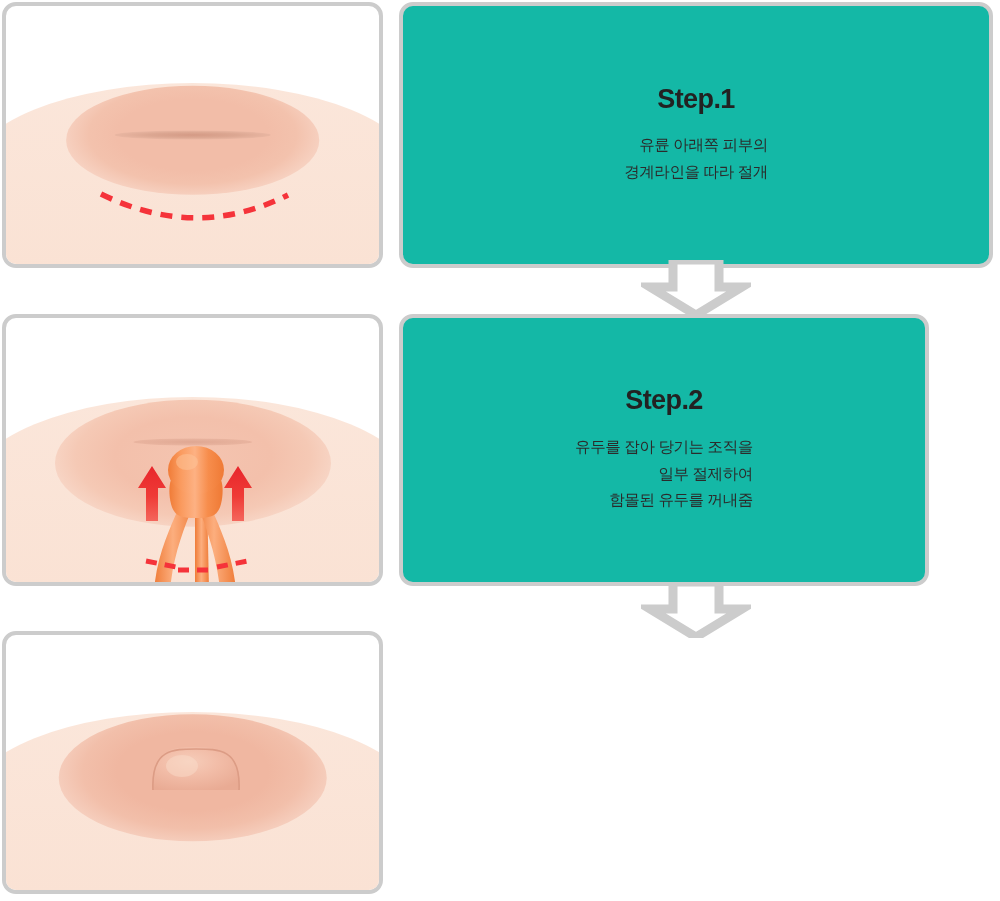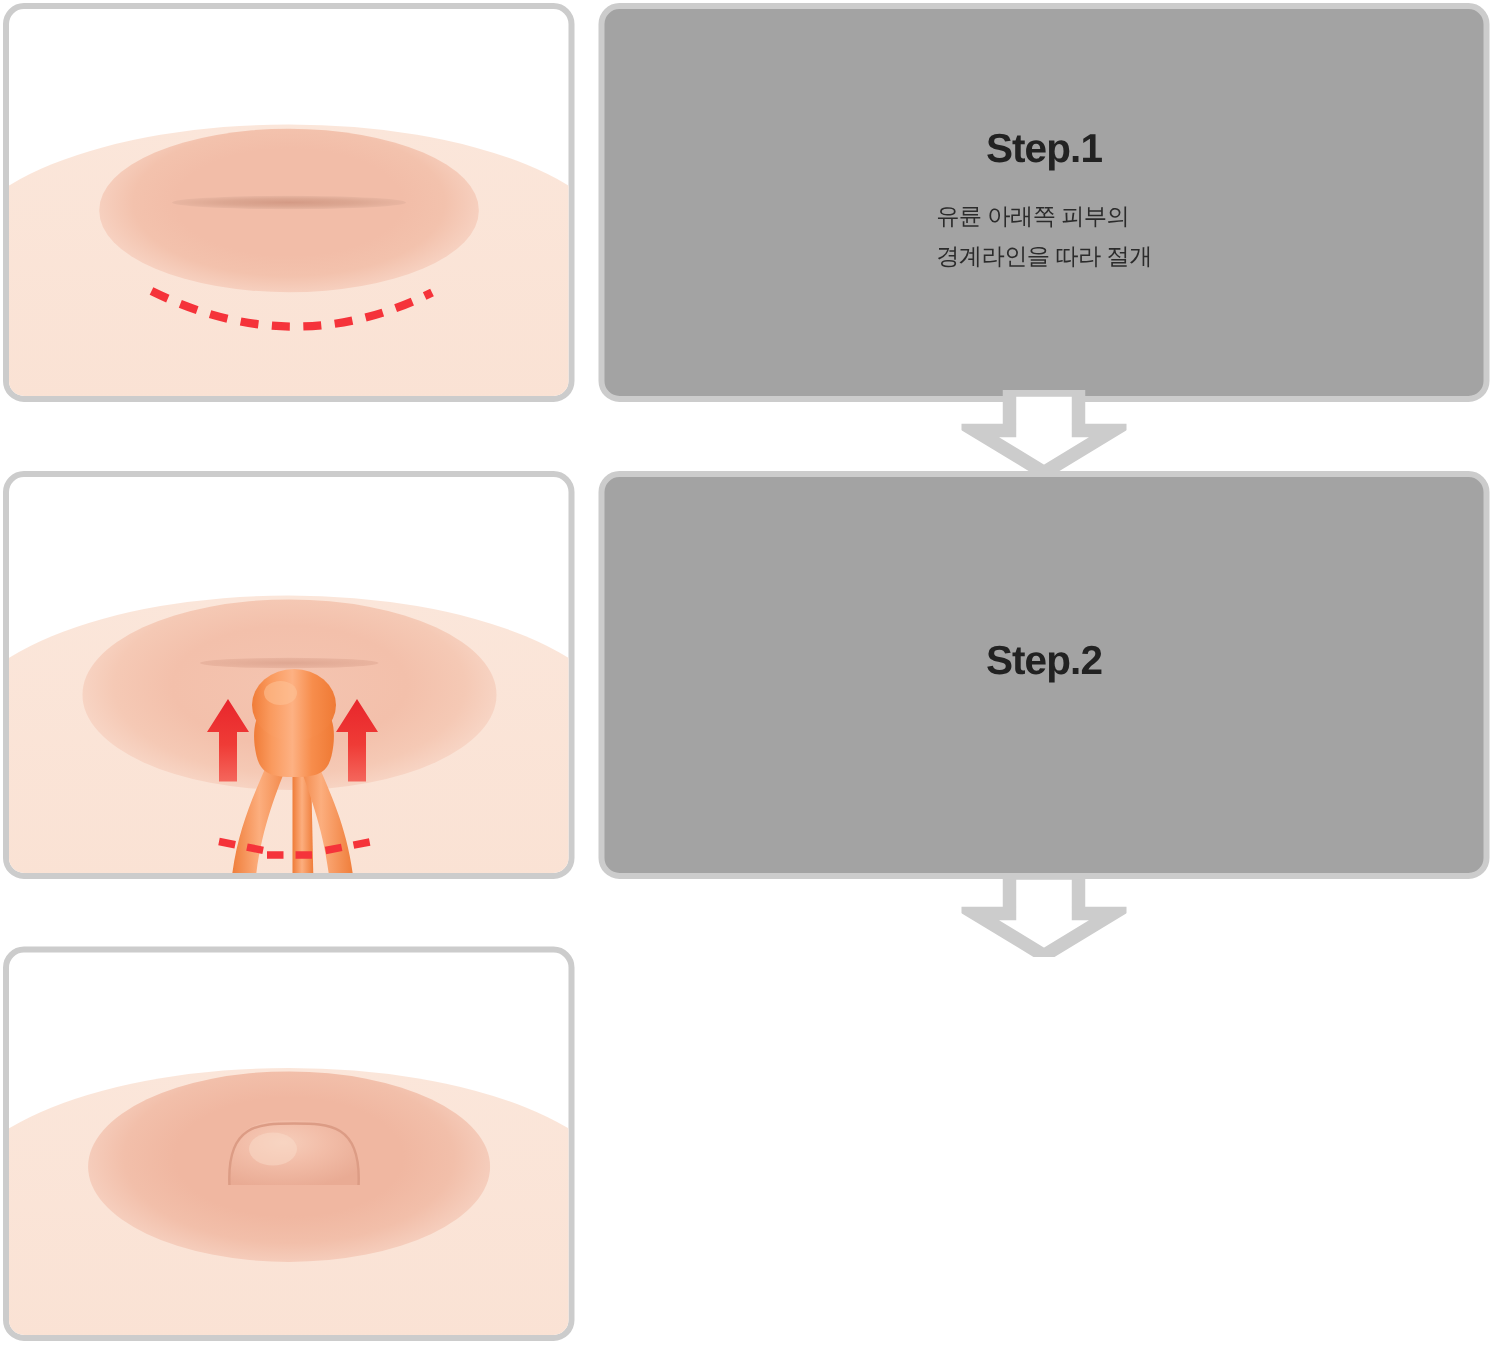--- a/index.html
+++ b/index.html
@@ -11,21 +11,21 @@
     position:relative;
   }
   .board{position:absolute;left:0;top:0;width:1000px;height:901px;}
 
   
   .panel{
     position:absolute;
     box-sizing:border-box;
     border:4px solid #cccccc;
     border-radius:14px;
-    background:#a3a3a3;
+    background:#14b8a6;
     overflow:hidden;
   }
 
   
   .illus{background:#ffffff;}
   .illus .scene{
     position:absolute;left:0;top:0;right:0;bottom:0;
     overflow:hidden;
   }
   
@@ -99,21 +99,21 @@
     font-weight:bold;
     color:#222222;
     letter-spacing:-0.6px;
     margin-bottom:18px;
     line-height:1.1;
   }
   .step-desc{
     font-size:15.5px;
     color:#2b2b2b;
     line-height:1.72;
-    text-align:left;
+    text-align:right;
     letter-spacing:-0.4px;
     white-space:pre-line;
   }
 
   
   .arrow-wrap{
     position:absolute;
     width:110px;height:56px;
   }
   .arrow-wrap svg{display:block;width:110px;height:56px;}
@@ -195,22 +195,25 @@
         <g>
           <path d="M 140 243 L 170 249" stroke="#f5333a" stroke-width="5" fill="none" stroke-dasharray="11 8"></path>
           <path d="M 172 252 L 210 252" stroke="#f5333a" stroke-width="5" fill="none" stroke-dasharray="11 8"></path>
           <path d="M 211 249 L 242 243" stroke="#f5333a" stroke-width="5" fill="none" stroke-dasharray="11 8"></path>
         </g>
       </svg>
 
     </div>
   </div>
 
-  <div class="panel txt" style="left:399px;top:314px;width:594px;height:272px;">
+  <div class="panel txt" style="left:399px;top:314px;width:530px;height:272px;">
     <div class="step-title">Step.2</div>
+    <div class="step-desc">유두를 잡아 당기는 조직을
+일부 절제하여
+함몰된 유두를 꺼내줌</div>
   </div>
 
   <div class="arrow-wrap" style="left:641px;top:582px;">
     <svg viewBox="0 0 110 56">
       <path d="M 32 0 L 78 0 L 78 27 L 101 27 L 55 55 L 9 27 L 32 27 Z" fill="#ffffff" stroke="#cccccc" stroke-width="9" stroke-linejoin="miter"></path>
     </svg>
   </div>
 
   <div class="panel illus" style="left:2px;top:631px;width:381px;height:263px;">
     <div class="scene">

